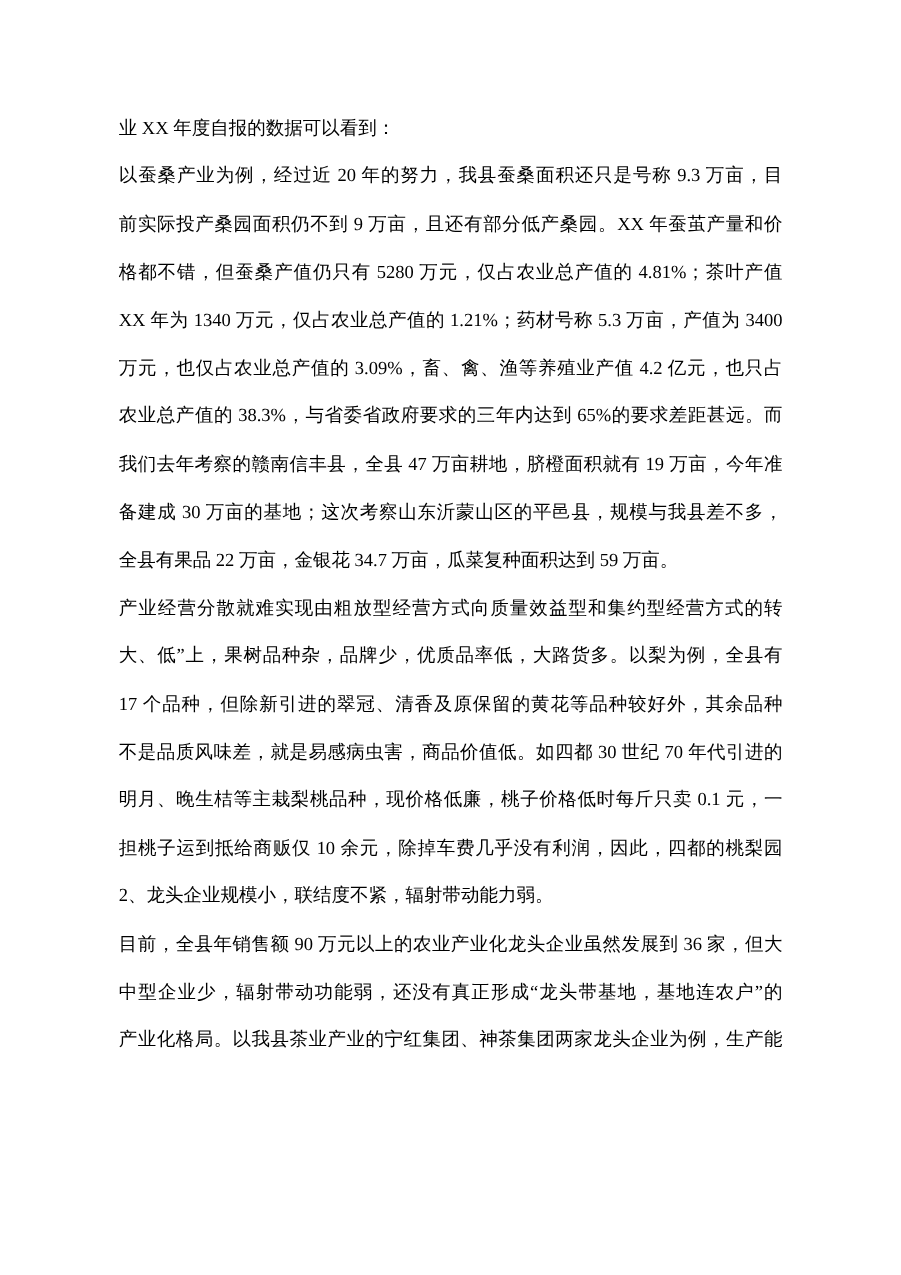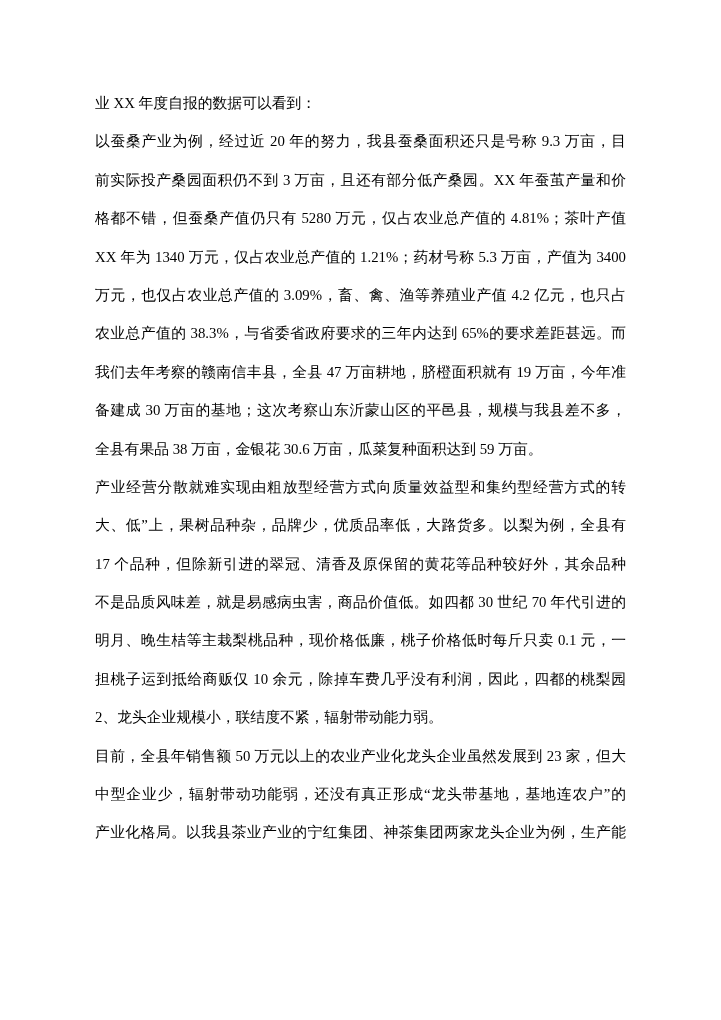--- a/index.html
+++ b/index.html
@@ -48,43 +48,43 @@
 
 <div class="page">
   <div class="text-block">
 
     <div class="para">
       <div class="line end">业 XX 年度自报的数据可以看到：</div>
     </div>
 
     <div class="para">
       <div class="line">以蚕桑产业为例，经过近 20 年的努力，我县蚕桑面积还只是号称 9.3 万亩，目</div>
-      <div class="line">前实际投产桑园面积仍不到 3 万亩，且还有部分低产桑园。XX 年蚕茧产量和价</div>
+      <div class="line">前实际投产桑园面积仍不到 9 万亩，且还有部分低产桑园。XX 年蚕茧产量和价</div>
       <div class="line">格都不错，但蚕桑产值仍只有 5280 万元，仅占农业总产值的 4.81%；茶叶产值</div>
       <div class="line">XX 年为 1340 万元，仅占农业总产值的 1.21%；药材号称 5.3 万亩，产值为 3400</div>
       <div class="line">万元，也仅占农业总产值的 3.09%，畜、禽、渔等养殖业产值 4.2 亿元，也只占</div>
       <div class="line">农业总产值的 38.3%，与省委省政府要求的三年内达到 65%的要求差距甚远。而</div>
       <div class="line">我们去年考察的赣南信丰县，全县 47 万亩耕地，脐橙面积就有 19 万亩，今年准</div>
       <div class="line">备建成 30 万亩的基地；这次考察山东沂蒙山区的平邑县，规模与我县差不多，</div>
-      <div class="line end">全县有果品 38 万亩，金银花 30.6 万亩，瓜菜复种面积达到 59 万亩。</div>
+      <div class="line end">全县有果品 22 万亩，金银花 34.7 万亩，瓜菜复种面积达到 59 万亩。</div>
     </div>
 
     <div class="para">
       <div class="line">产业经营分散就难实现由粗放型经营方式向质量效益型和集约型经营方式的转</div>
       <div class="line">大、低”上，果树品种杂，品牌少，优质品率低，大路货多。以梨为例，全县有</div>
       <div class="line">17 个品种，但除新引进的翠冠、清香及原保留的黄花等品种较好外，其余品种</div>
       <div class="line">不是品质风味差，就是易感病虫害，商品价值低。如四都 30 世纪 70 年代引进的</div>
       <div class="line">明月、晚生桔等主栽梨桃品种，现价格低廉，桃子价格低时每斤只卖 0.1 元，一</div>
       <div class="line">担桃子运到抵给商贩仅 10 余元，除掉车费几乎没有利润，因此，四都的桃梨园</div>
     </div>
 
     <div class="para">
       <div class="line end">2、龙头企业规模小，联结度不紧，辐射带动能力弱。</div>
     </div>
 
     <div class="para">
-      <div class="line">目前，全县年销售额 50 万元以上的农业产业化龙头企业虽然发展到 23 家，但大</div>
+      <div class="line">目前，全县年销售额 90 万元以上的农业产业化龙头企业虽然发展到 36 家，但大</div>
       <div class="line">中型企业少，辐射带动功能弱，还没有真正形成“龙头带基地，基地连农户”的</div>
       <div class="line">产业化格局。以我县茶业产业的宁红集团、神茶集团两家龙头企业为例，生产能</div>
     </div>
 
   </div>
 </div>
 
 </body></html>

